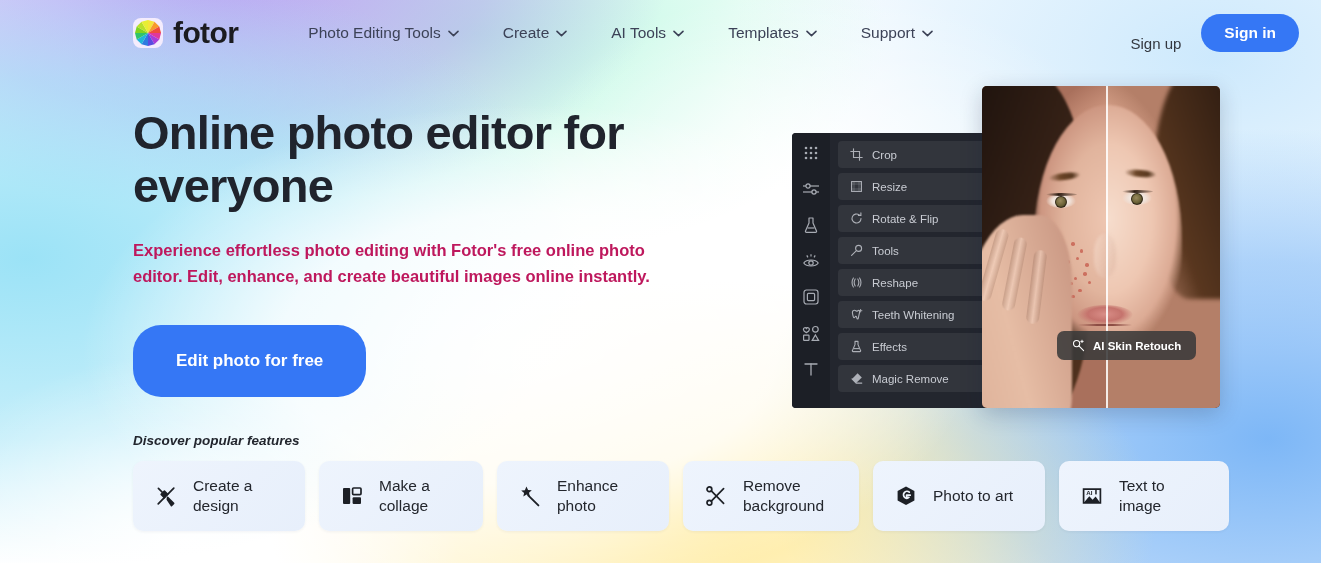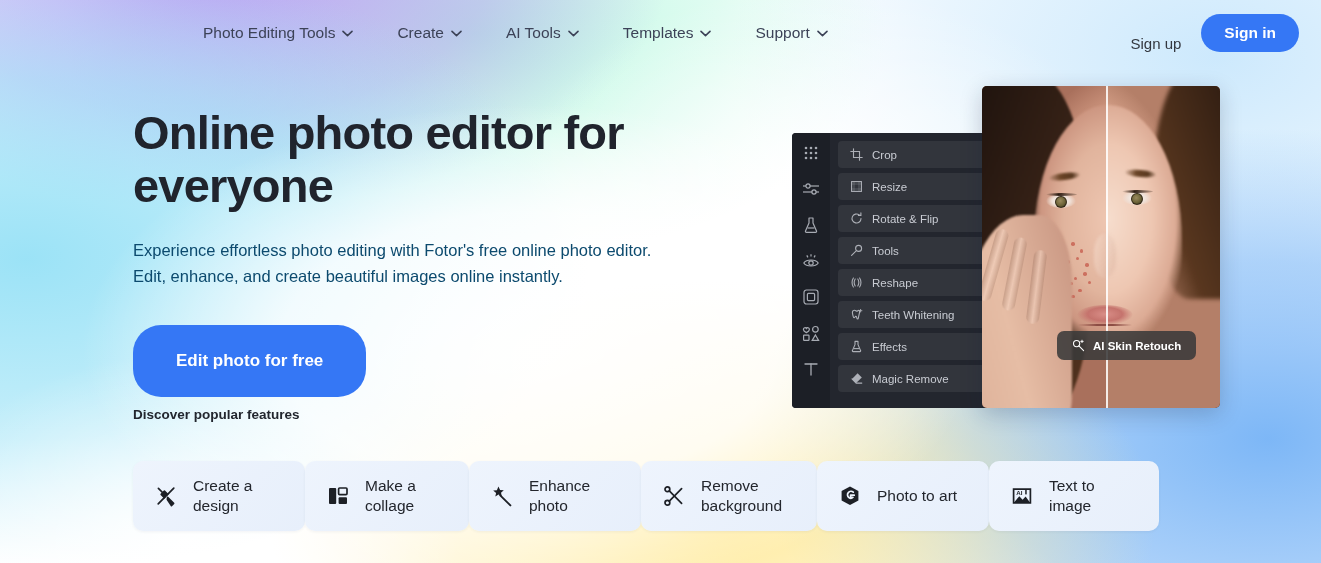--- a/index.html
+++ b/index.html
@@ -91,22 +91,23 @@
 
   
   .hero-copy { position: absolute; left: 133px; top: 106px; width: 600px; z-index: 10; }
   .headline {
     font-size: 47px; font-weight: 700; line-height: 1.13;
     color: #20242d; letter-spacing: -0.8px;
     max-width: 520px;
   }
   .subhead {
     margin-top: 25px;
-    font-size: 16.5px; line-height: 1.59; color: #0c4a6e;
+    font-size: 16.5px; line-height: 1.59; color: #be185d;
     max-width: 545px;
+    font-weight: bold;
   }
   .cta {
     margin-top: 35px;
     display: inline-block;
     background: #3577f5; color: #fff;
     font-size: 17px; font-weight: 700;
     border: none; border-radius: 28px;
     padding: 26px 43px; cursor: pointer;
     font-family: inherit;
   }
@@ -274,27 +275,28 @@
     background: rgba(58,58,58,0.88);
     color: #fff; font-size: 11.5px; font-weight: 700;
     padding: 8px 15px; border-radius: 7px;
     z-index: 12; white-space: nowrap;
   }
   .retouch-chip .ico { width: 13px; height: 13px; }
   .retouch-chip .ico svg { display: block; }
 
   
   .features-label {
-    position: absolute; left: 133px; top: 407px;
+    position: absolute; left: 133px; top: 433px;
     font-size: 13.5px; font-weight: 700; color: #22262e;
     z-index: 10;
+    font-style: italic;
   }
   .feature-row {
     position: absolute; left: 133px; top: 461px;
-    display: flex; z-index: 10;
+    display: flex; gap: 14px; z-index: 10;
   }
   .feature-card {
     height: 70px; border-radius: 10px;
     background: linear-gradient(135deg, #eef4fd 0%, #e7effb 100%);
     display: flex; align-items: center; gap: 16px;
     padding: 0 22px;
     cursor: pointer;
     box-shadow: 0 1px 3px rgba(30,50,90,0.06);
   }
   .feature-ico { width: 22px; height: 22px; flex: 0 0 auto; }
@@ -307,20 +309,43 @@
 </head>
 <body>
 
 <div class="page">
 
   <div class="bg-layer bg-base"></div>
   <div class="bg-layer bg-white-wash"></div>
 
   <div class="header">
 
+    <div class="brand">
+      <div class="brand-mark">
+        <div class="wheel">
+          <svg width="26" height="26" viewBox="0 0 26 26">
+            <g>
+              <path d="M13 13 L13 0 L19.5 1.7 Z" fill="#f5e43a"></path>
+              <path d="M13 13 L19.5 1.7 L24.3 6.5 Z" fill="#f79a2b"></path>
+              <path d="M13 13 L24.3 6.5 L26 13 Z" fill="#ef4b3c"></path>
+              <path d="M13 13 L26 13 L24.3 19.5 Z" fill="#e0389a"></path>
+              <path d="M13 13 L24.3 19.5 L19.5 24.3 Z" fill="#a93bd8"></path>
+              <path d="M13 13 L19.5 24.3 L13 26 Z" fill="#5b4be0"></path>
+              <path d="M13 13 L13 26 L6.5 24.3 Z" fill="#2f7be0"></path>
+              <path d="M13 13 L6.5 24.3 L1.7 19.5 Z" fill="#1fb5d8"></path>
+              <path d="M13 13 L1.7 19.5 L0 13 Z" fill="#2fc46b"></path>
+              <path d="M13 13 L0 13 L1.7 6.5 Z" fill="#7ed321"></path>
+              <path d="M13 13 L1.7 6.5 L6.5 1.7 Z" fill="#b8e02a"></path>
+              <path d="M13 13 L6.5 1.7 L13 0 Z" fill="#e8ee33"></path>
+            </g>
+          </svg>
+        </div>
+      </div>
+      <div class="brand-text">fotor</div>
+    </div>
 
     <div class="nav">
       <div class="nav-item">
         <span>Photo Editing Tools</span>
         <span class="chev">
           <svg width="11" height="7" viewBox="0 0 11 7">
               <path d="M1 1.3 L5.5 5.6 L10 1.3" fill="none" stroke="#3c4257" stroke-width="1.6" stroke-linecap="round" stroke-linejoin="round"></path>
             </svg>
         </span>
       </div>

